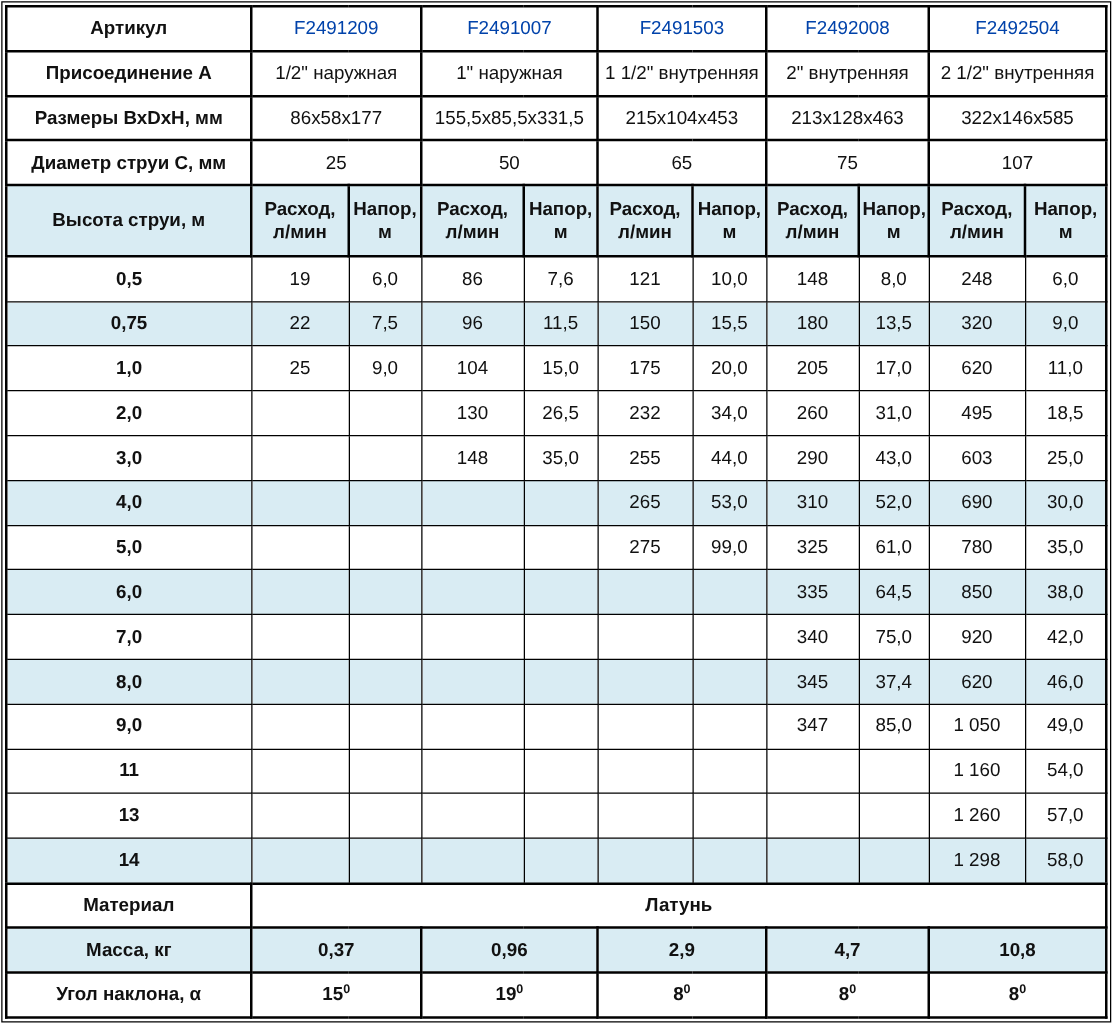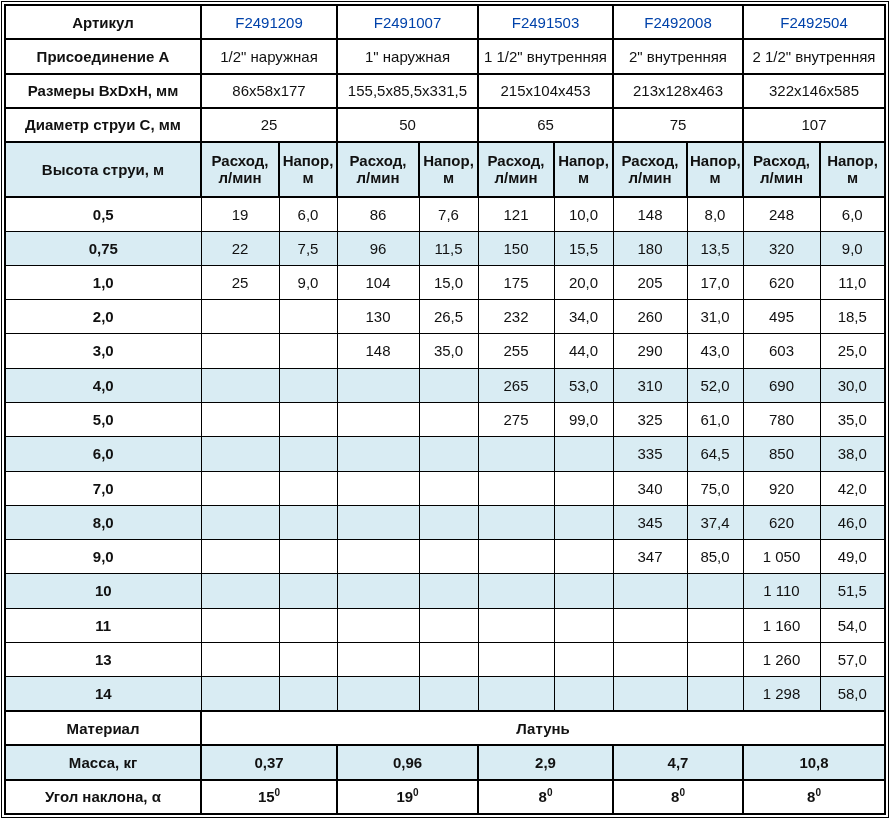--- a/index.html
+++ b/index.html
@@ -262,33 +262,20 @@
             <td></td>
             <td></td>
             <td></td>
             <td></td>
             <td></td>
             <td>347</td>
             <td>85,0</td>
             <td>1 050</td>
             <td>49,0</td>
           </tr>
-          <tr class="alt">
-            <td class="lbl">10</td>
-            <td></td>
-            <td></td>
-            <td></td>
-            <td></td>
-            <td></td>
-            <td></td>
-            <td></td>
-            <td></td>
-            <td>1 110</td>
-            <td>51,5</td>
-          </tr>
           <tr>
             <td class="lbl">11</td>
             <td></td>
             <td></td>
             <td></td>
             <td></td>
             <td></td>
             <td></td>
             <td></td>
             <td></td>

